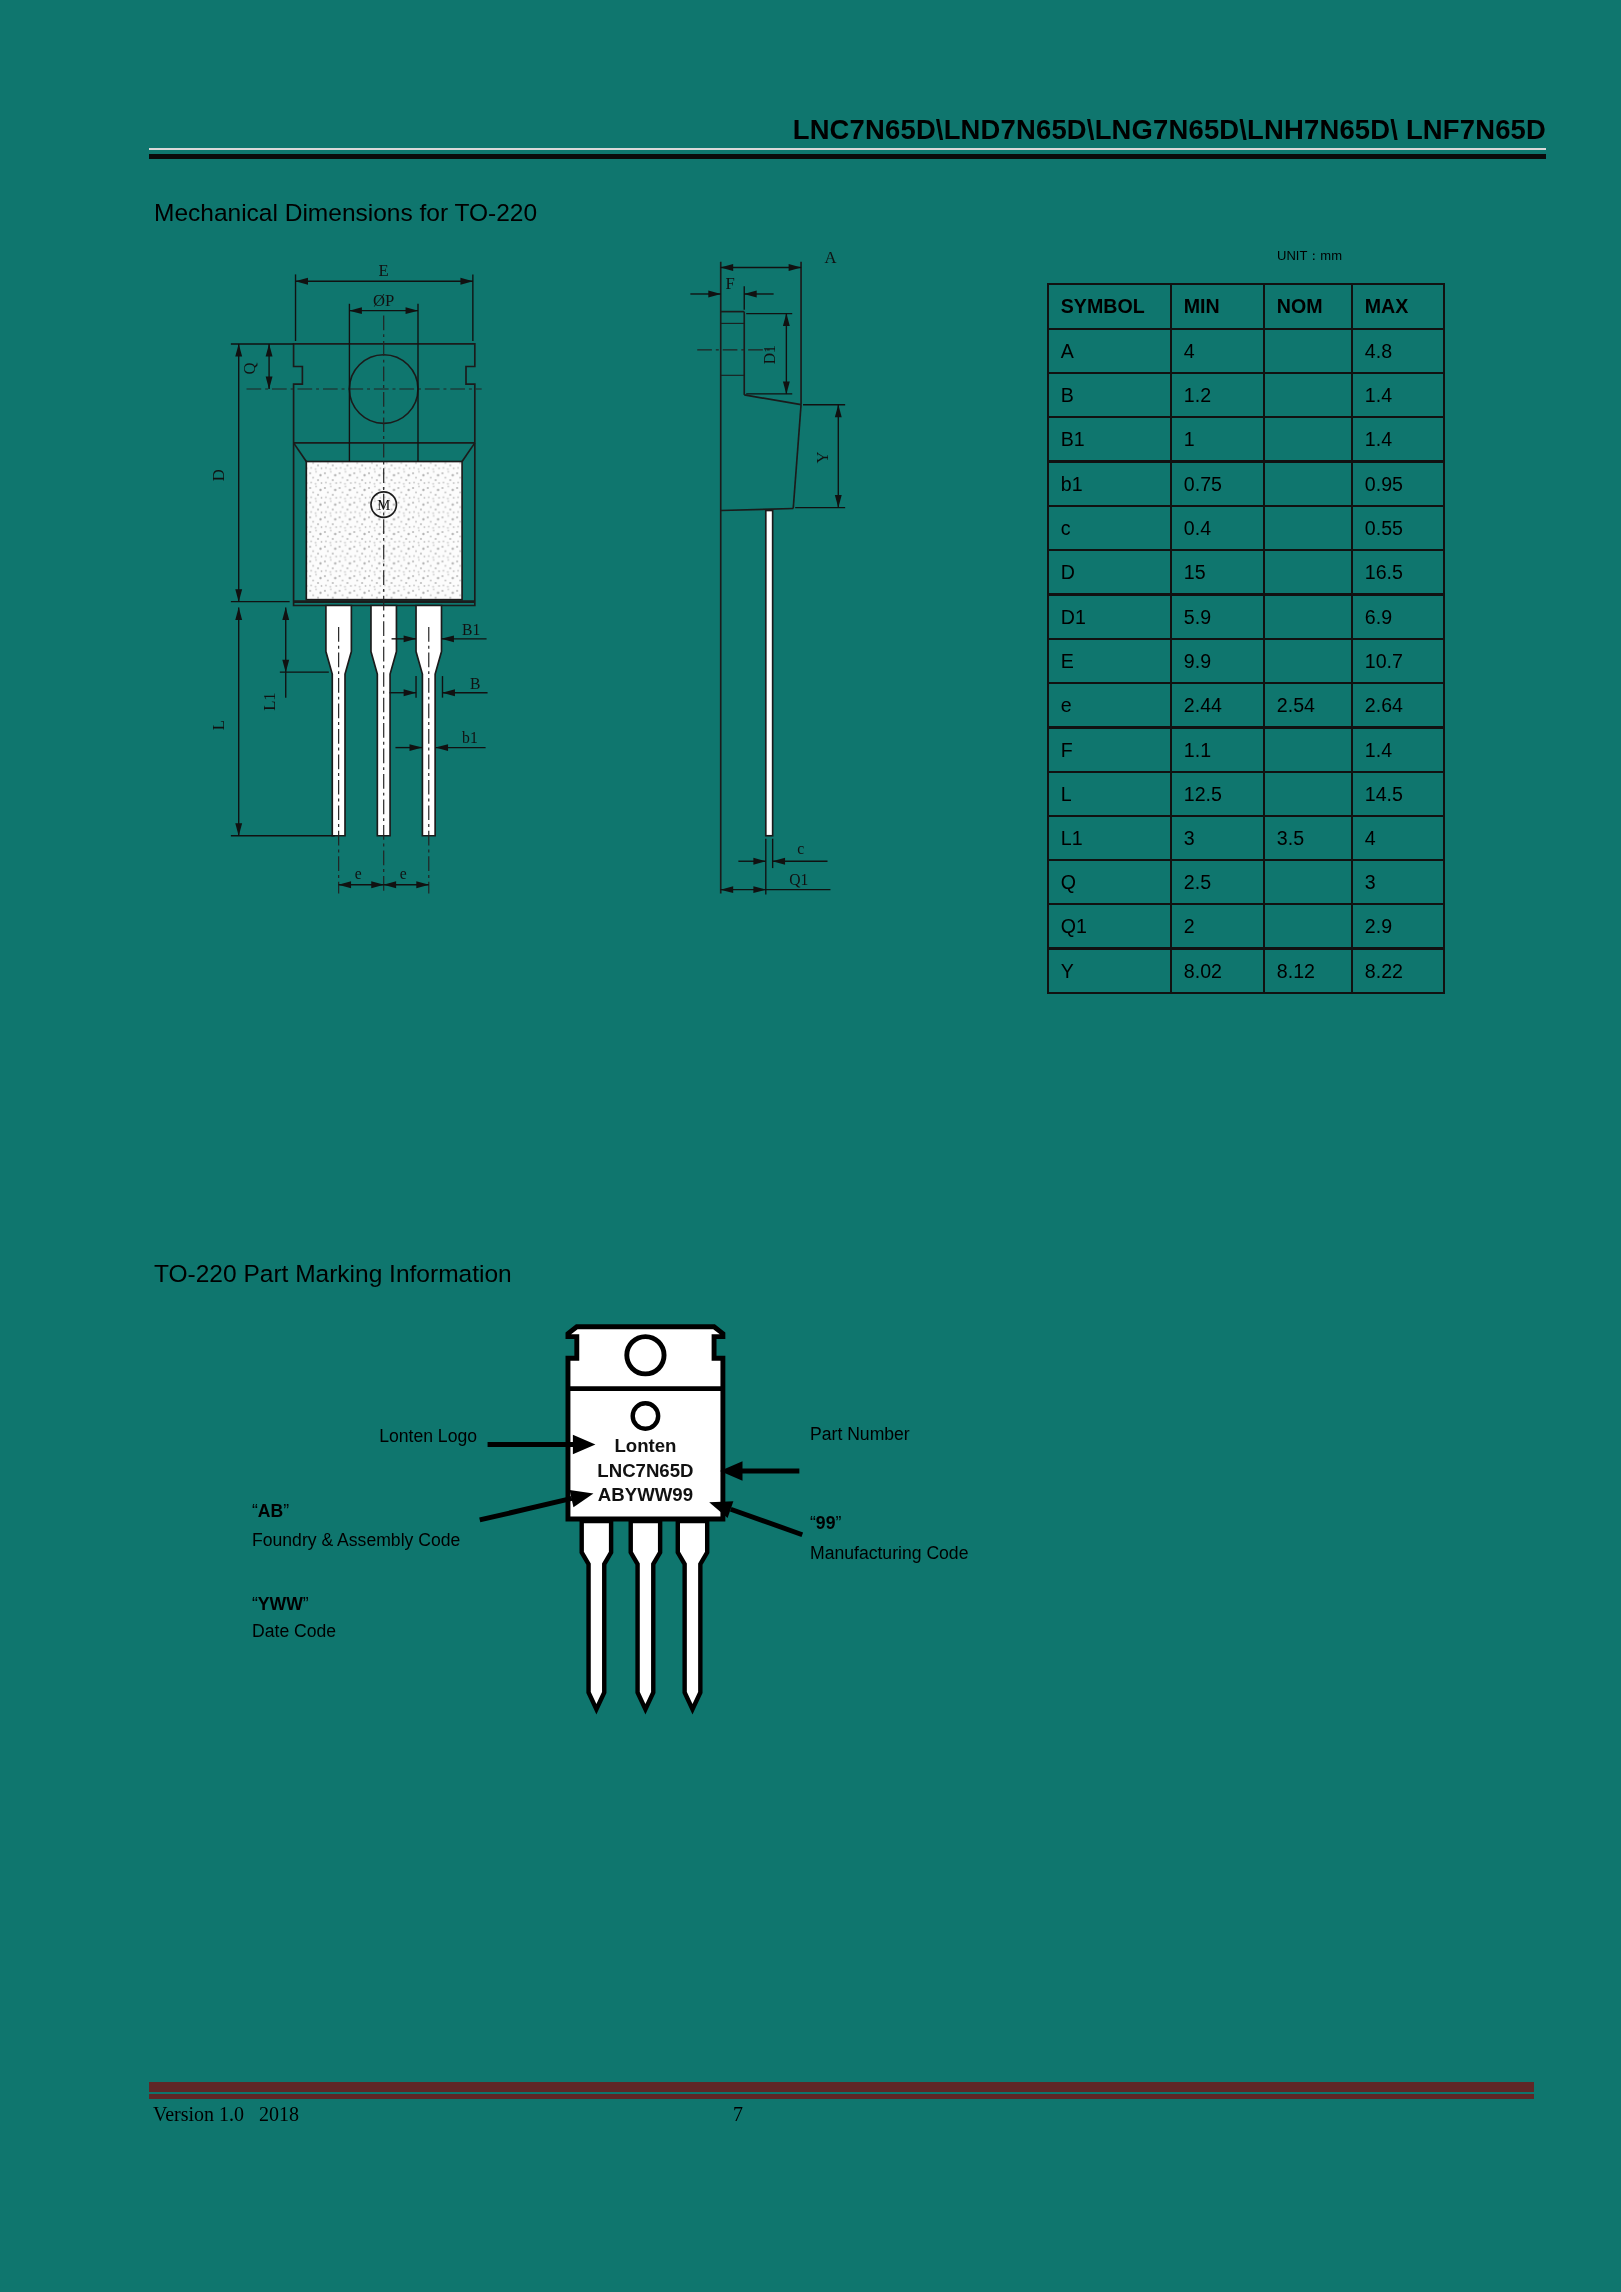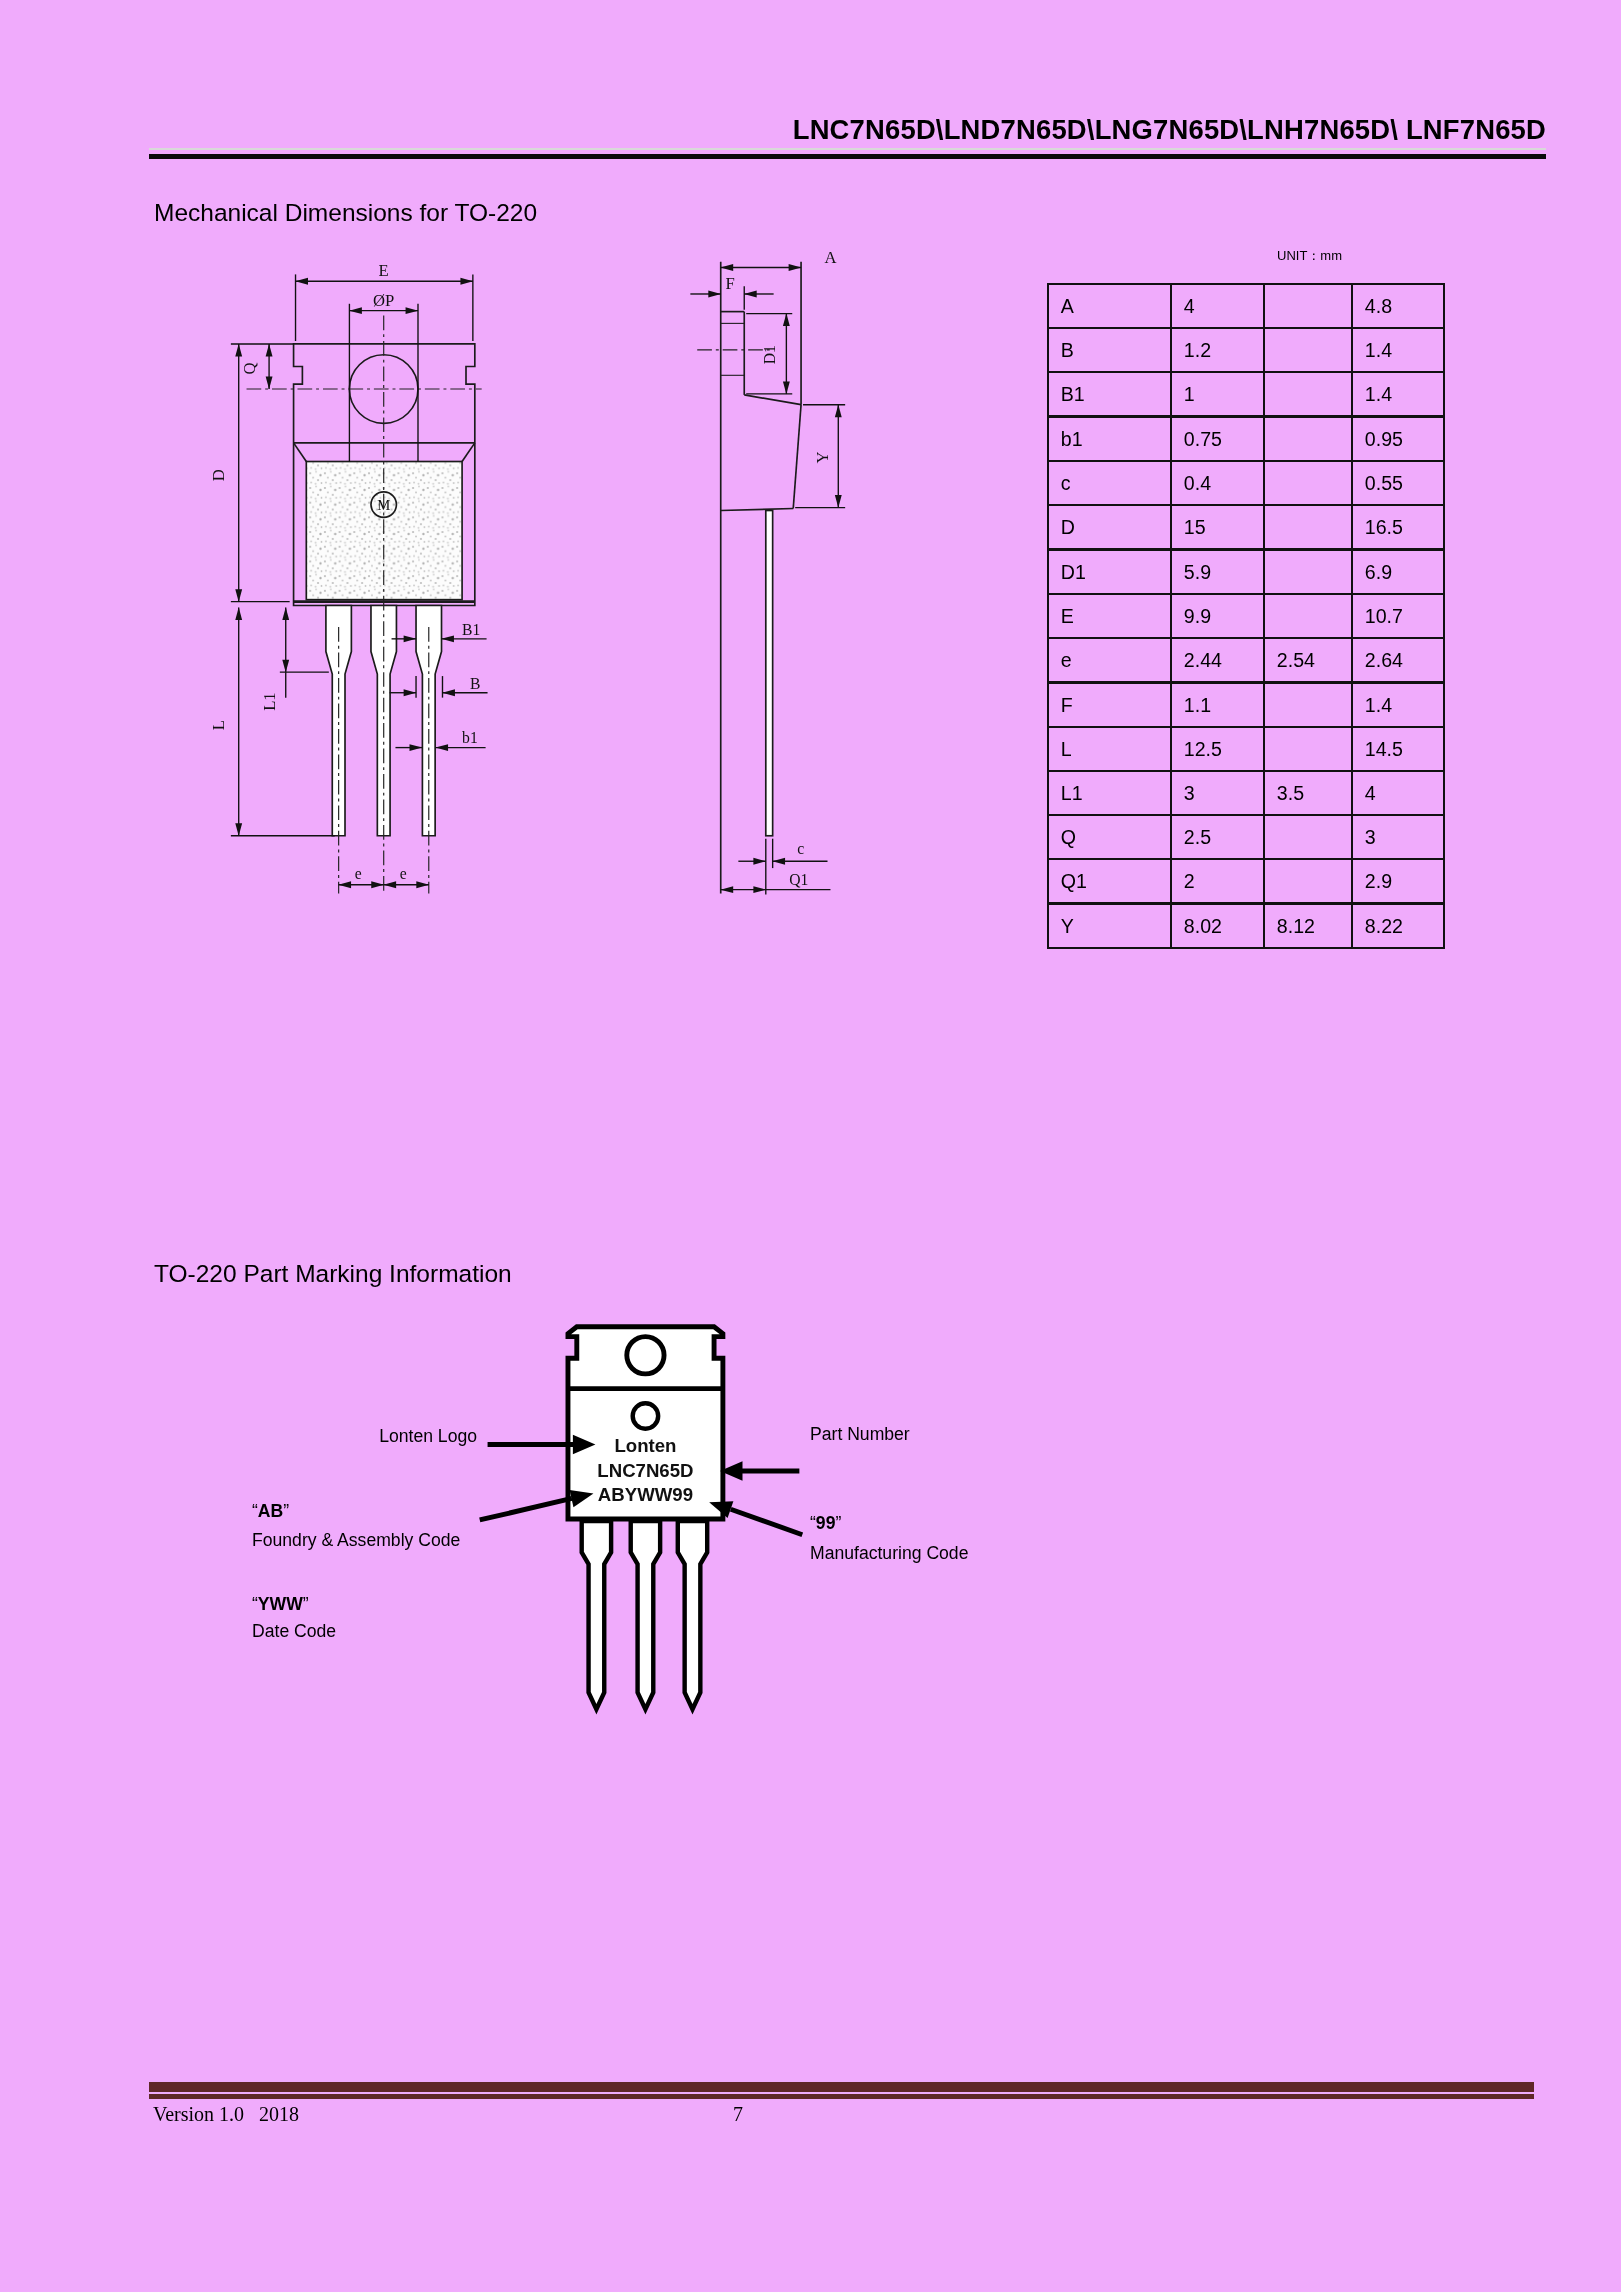--- a/index.html
+++ b/index.html
@@ -1,18 +1,18 @@
 <!DOCTYPE html>
 <html><head>
 <meta charset="utf-8">
 <style>
   html,body { margin:0; padding:0; background:#888; }
   .page {
     position:relative; width:1621px; height:2293px; margin:0 auto;
-    background:#f0abfc; overflow:hidden; color:#000;
+    background:#0f766e; overflow:hidden; color:#000;
     font-family:"Liberation Sans", sans-serif;
   }
   
   .doc-title {
     position:absolute; top:114px; right:75px; font-size:27.4px; font-weight:bold;
     letter-spacing:0.2px; white-space:pre;
   }
   .rule-light { position:absolute; left:149px; top:148px; width:1397px; height:2px; background:#d9d9d9; }
   .rule-dark  { position:absolute; left:149px; top:154px; width:1397px; height:4.9px; background:#0a0a0a; }
   .section-heading { position:absolute; font-size:24.5px; font-weight:normal; }
@@ -190,20 +190,26 @@
 
   <div class="unit-label">UNIT：mm</div>
   <table class="dim-table">
     <colgroup>
         <col style="width:123px">
         <col style="width:93px">
         <col style="width:88px">
         <col style="width:92px">
       </colgroup>
     <tbody>
+        <tr>
+      <th>SYMBOL</th>
+      <th>MIN</th>
+      <th>NOM</th>
+      <th>MAX</th>
+    </tr>
     <tr>
           <td>A</td>
           <td>4</td>
           <td></td>
           <td>4.8</td>
         </tr>
     <tr>
           <td>B</td>
           <td>1.2</td>
           <td></td>

